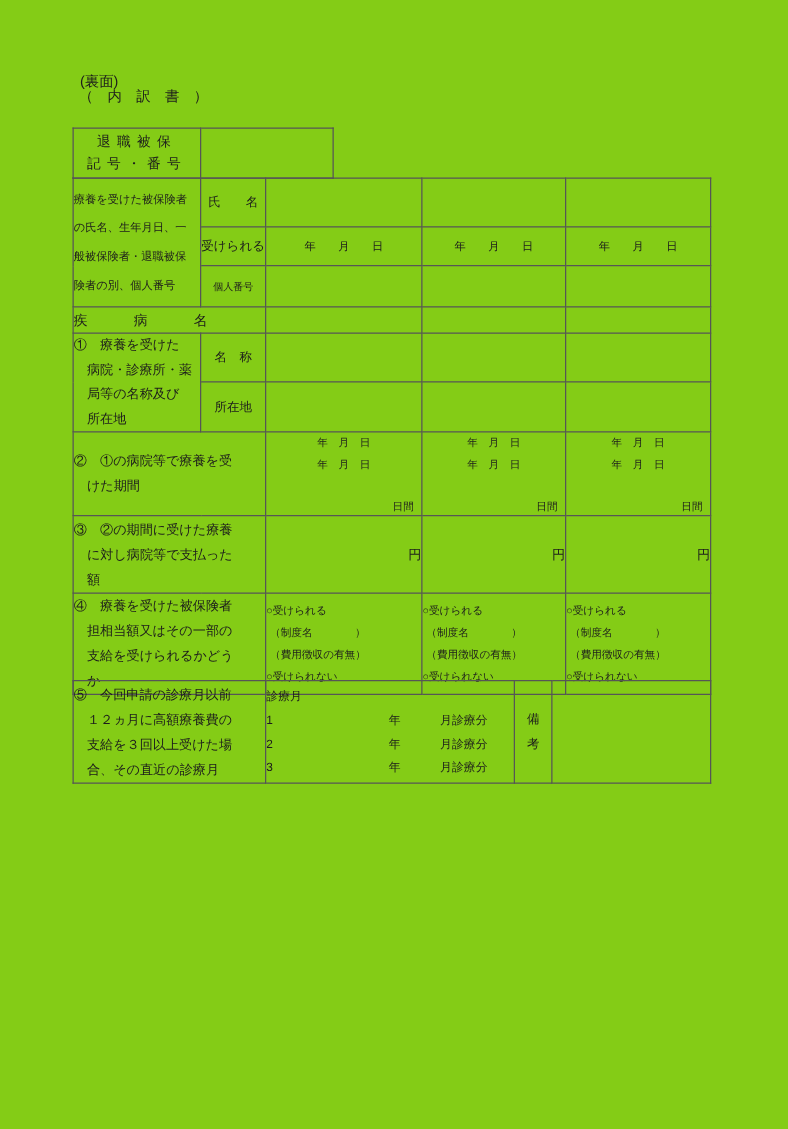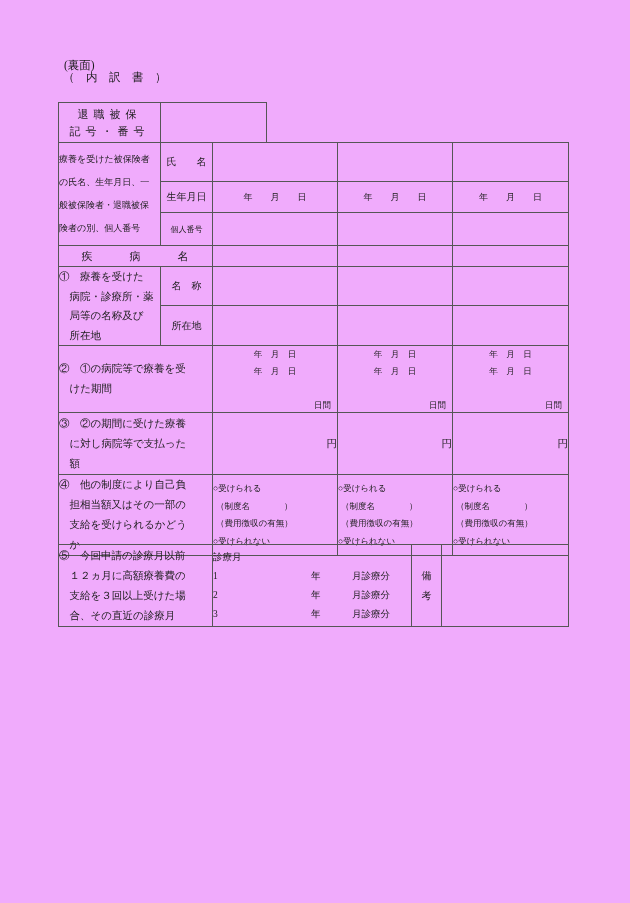--- a/index.html
+++ b/index.html
@@ -1,22 +1,22 @@
 <!DOCTYPE html>
 <html><head>
 <meta charset="utf-8">
 <style>
   * { box-sizing: border-box; margin: 0; padding: 0; }
   html, body { background: #ffffff; }
   .page {
     position: relative;
     width: 630px;
     height: 903px;
-    background: #f0abfc;
-    font-family: Liberation Serif, serif;
+    background: #84cc16;
+    font-family: Liberation Sans, sans-serif;
     color: #1c1c1c;
     overflow: hidden;
   }
   .title1 { position: absolute; left: 64px; top: 58px; font-size: 11.5px; white-space: pre; }
   .title2 { position: absolute; left: 63px; top: 70px; font-size: 11.5px; white-space: pre; }
 
   table.tbl { border-collapse: collapse; table-layout: fixed; position: absolute; }
   table.tbl td { border: 1px solid #565656; padding: 0; vertical-align: middle; overflow: hidden; }
 
   .top-tbl { left: 58px; top: 102px; }
@@ -35,21 +35,21 @@
   .r-fname td { height: 39px; }
   .r-faddr td { height: 40px; }
   .r-q2 td { height: 60px; }
   .r-q3 td { height: 62px; margin-top: 12px; }
   .r-q4 td { height: 77px; }
   .r-q5 td { height: 82px; }
 
   .side-lbl { vertical-align: top; white-space: pre; font-size: 9px; line-height: 23px; padding: 4px 2px 0 5px; }
   .sub-lbl { text-align: center; font-size: 10px; white-space: pre; margin-top: 44px; }
   .sub-lbl-sm { text-align: center; font-size: 8px; white-space: pre; }
-  .disease-lbl { text-align: center; font-size: 11px; letter-spacing: 1px; white-space: pre; }
+  .disease-lbl { text-align: left; font-size: 11px; letter-spacing: 1px; white-space: pre; }
   .q-lbl { vertical-align: top; white-space: pre; font-size: 10.5px; line-height: 19.5px; padding: 4px 0 0 4px; }
   .q-lbl-mid { vertical-align: middle; white-space: pre; font-size: 10.5px; line-height: 20px; padding-left: 4px; }
 
   .birth-cell { text-align: center; font-size: 9px; white-space: pre; }
 
   .q2-cell { vertical-align: top; padding-top: 5px; }
   .q2-cell .ymd { text-align: center; font-size: 8.5px; line-height: 17px; white-space: pre; }
   .q2-cell .days { text-align: right; font-size: 8.5px; padding-right: 6px; margin-top: 20px; }
 
   .q3-cell { text-align: right; font-size: 10.5px; padding-right: 8px; }
@@ -97,21 +97,21 @@
       <td class="side-lbl" rowspan="3">療養を受けた被保険者
 の氏名、生年月日、一
 般被保険者・退職被保
 険者の別、個人番号</td>
       <td class="sub-lbl">氏　　名</td>
       <td></td>
       <td></td>
       <td></td>
     </tr>
     <tr class="r-birth">
-      <td class="sub-lbl">生年月日</td>
+      <td class="sub-lbl">受けられる</td>
       <td class="birth-cell">年　　月　　日</td>
       <td class="birth-cell">年　　月　　日</td>
       <td class="birth-cell">年　　月　　日</td>
     </tr>
     <tr class="r-id">
       <td class="sub-lbl-sm">個人番号</td>
       <td></td>
       <td></td>
       <td></td>
     </tr>
@@ -158,21 +158,21 @@
     </tr>
     <tr class="r-q3">
       <td class="q-lbl-mid" colspan="2">③　②の期間に受けた療養
 　に対し病院等で支払った
 　額</td>
       <td class="q3-cell">円</td>
       <td class="q3-cell">円</td>
       <td class="q3-cell">円</td>
     </tr>
     <tr class="r-q4">
-      <td class="q-lbl-mid" colspan="2">④　他の制度により自己負
+      <td class="q-lbl-mid" colspan="2">④　療養を受けた被保険者
 　担相当額又はその一部の
 　支給を受けられるかどう
 　か</td>
       <td class="q4-cell">
         <div>○受けられる</div>
         <div class="ind">（制度名　　　　）</div>
         <div class="ind">（費用徴収の有無）</div>
         <div>○受けられない</div>
       </td>
       <td class="q4-cell">

